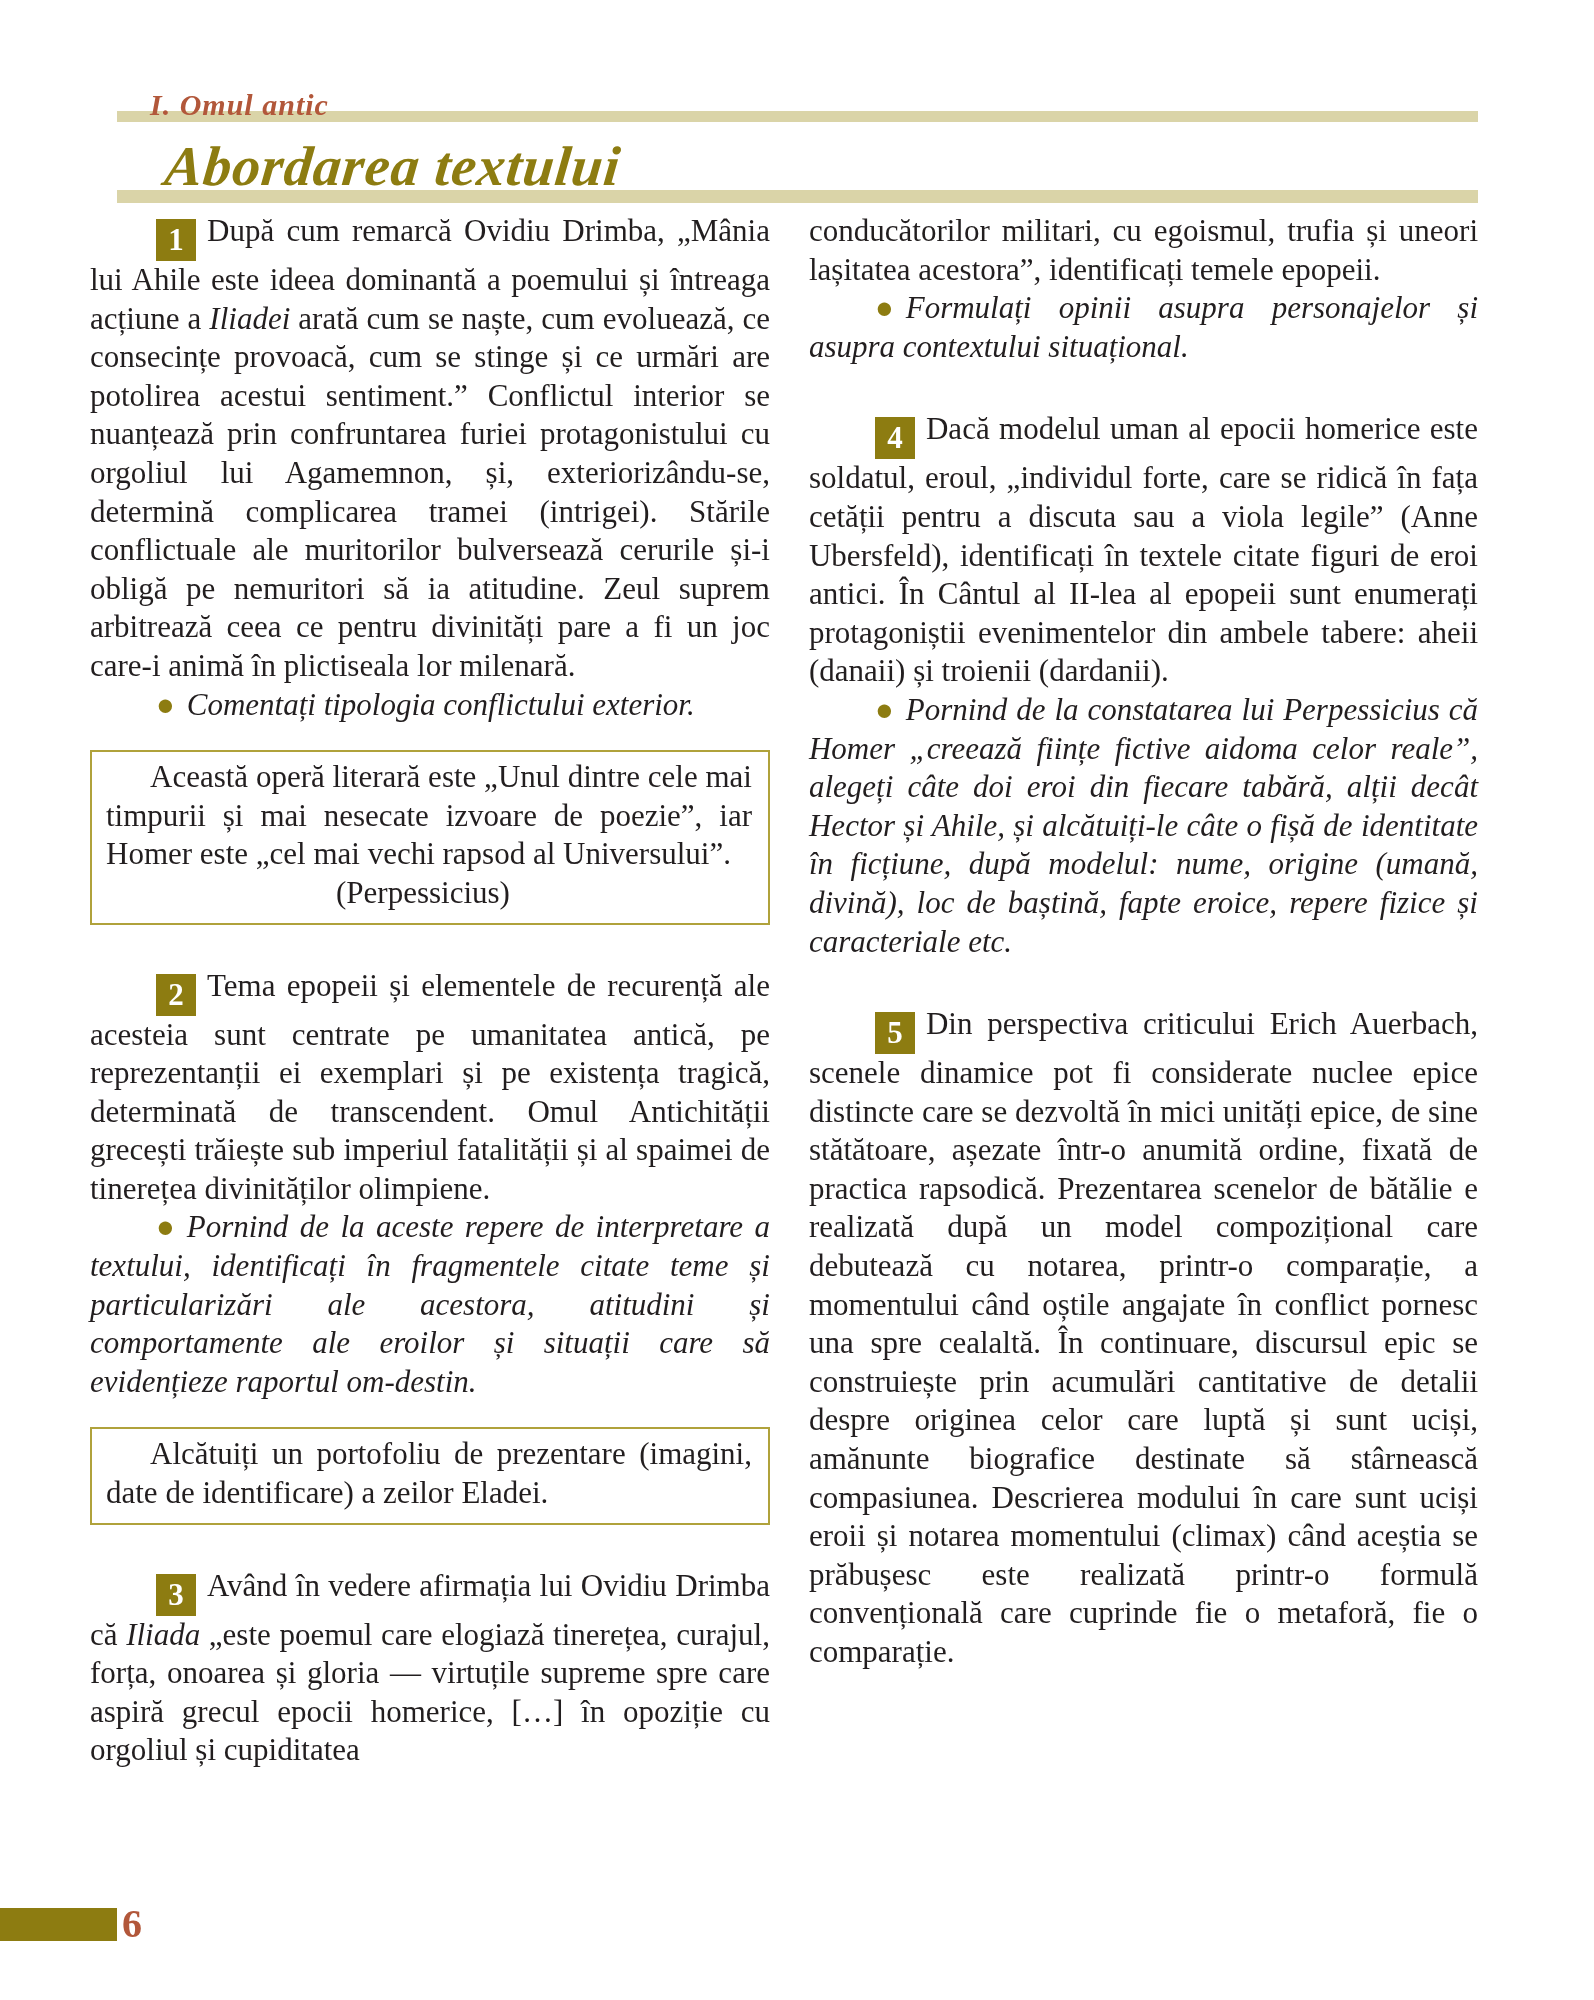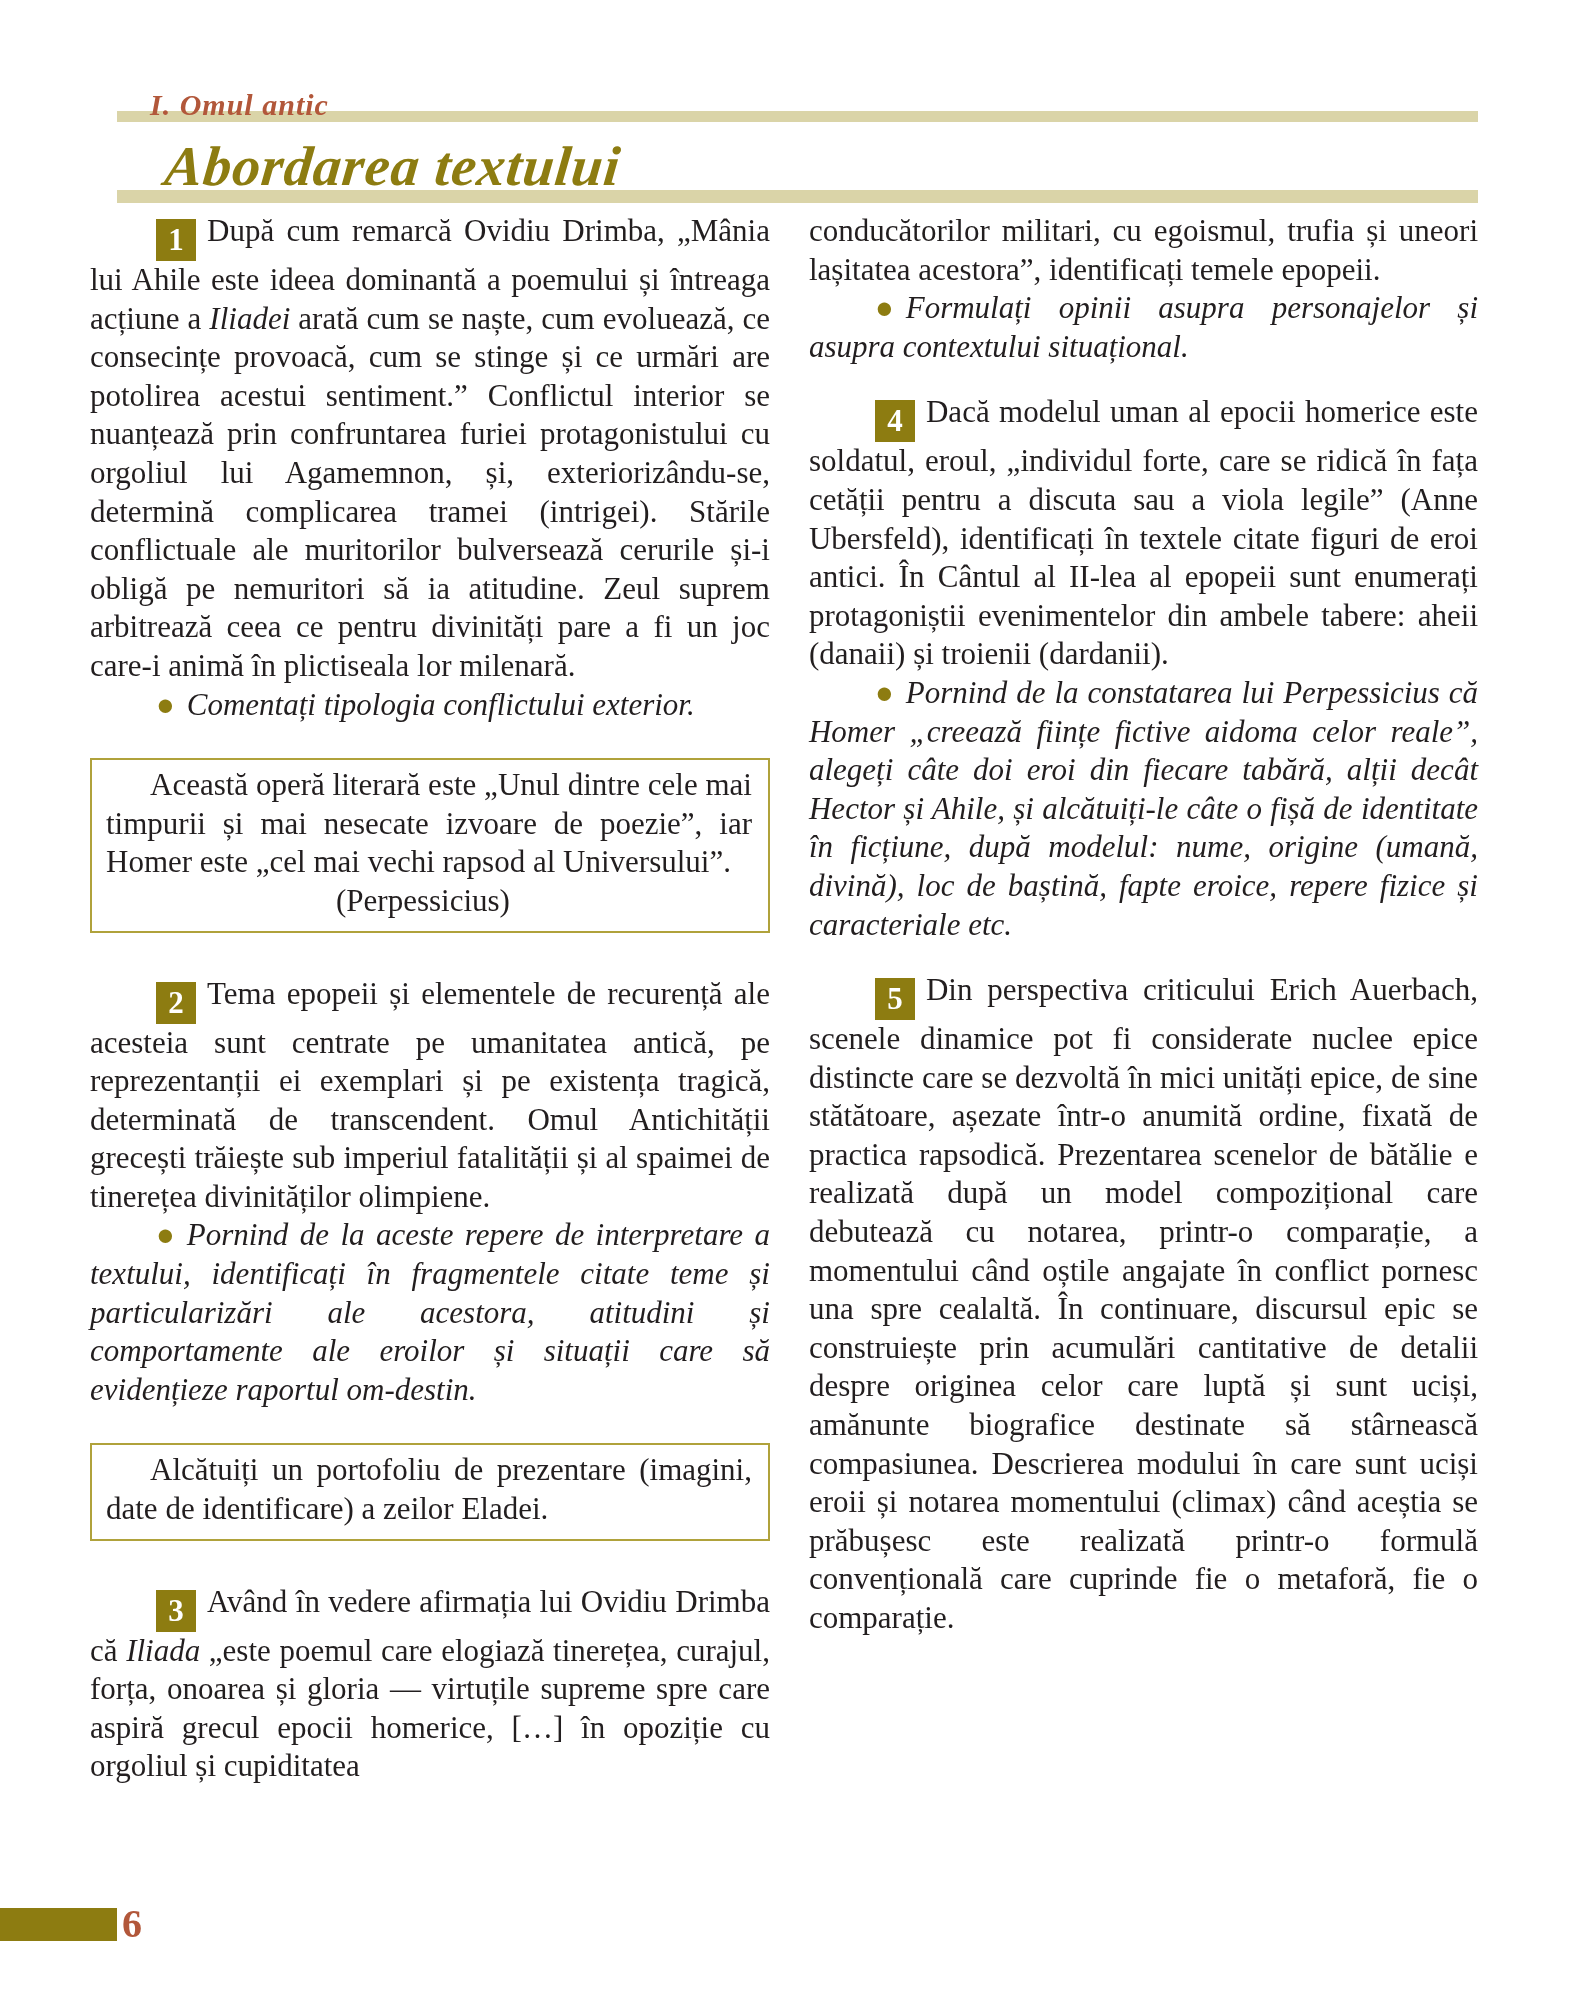--- a/index.html
+++ b/index.html
@@ -32,39 +32,39 @@
   .columns {
     position: absolute; left: 90px; top: 212px; width: 1388px;
     display: flex; gap: 39px;
   }
   .col { text-align: justify; font-size: 31px; line-height: 38.6px; }
   .col-left  { width: 682px; }
   .col-right { width: 671px; }
 
   p { margin: 0; }
   .numbered { text-indent: 66px; }
-  .sp-before { margin-top: 27px; }
+  .sp-before { margin-top: 44px; }
   .badge {
     display: inline-block; text-indent: 0;
     width: 40px; height: 42px; line-height: 42px;
     background: #8d7c11; color: #ffffff;
     font-weight: bold; font-size: 31px; text-align: center;
     margin-right: 11px; vertical-align: -9px;
   }
   .bullet-para { text-indent: 66px; font-style: italic; }
   .bullet {
     display: inline-block; text-indent: 0;
     color: #8d7c11; margin-right: 12px;
   }
   .it { font-style: italic; }
 
   .box {
     border: 2px solid #b0a23b;
     padding: 6px 16px 10px 14px;
-    margin: 34px 0 42px 0;
+    margin: 26px 0 42px 0;
   }
   .box-first { text-indent: 44px; }
   .attribution { text-align: center; padding-right: 12px; }
 
   .footer-bar {
     position: absolute; left: 0; top: 1908px;
     width: 117px; height: 33px; background: #8d7c11;
   }
   .page-num {
     position: absolute; left: 122px; top: 1900px;

